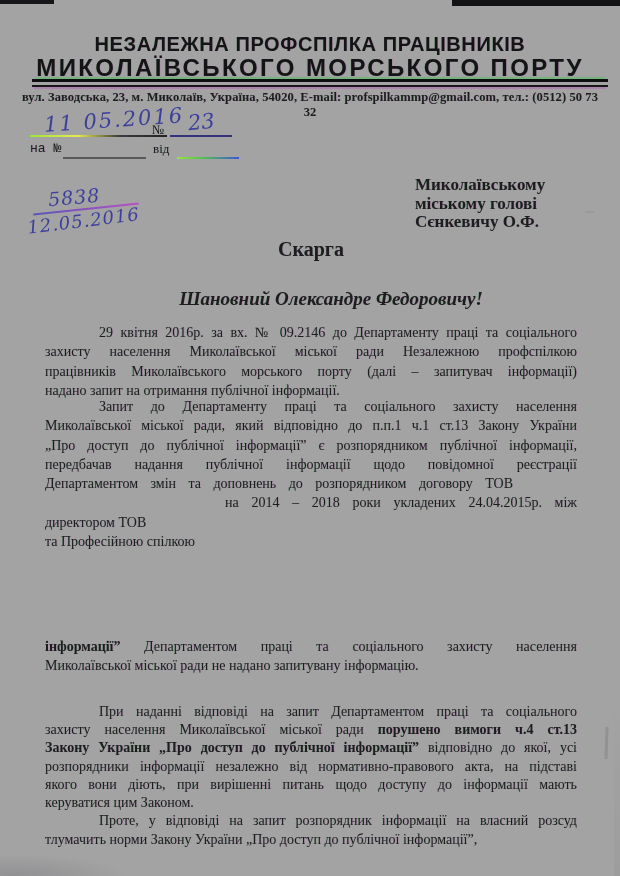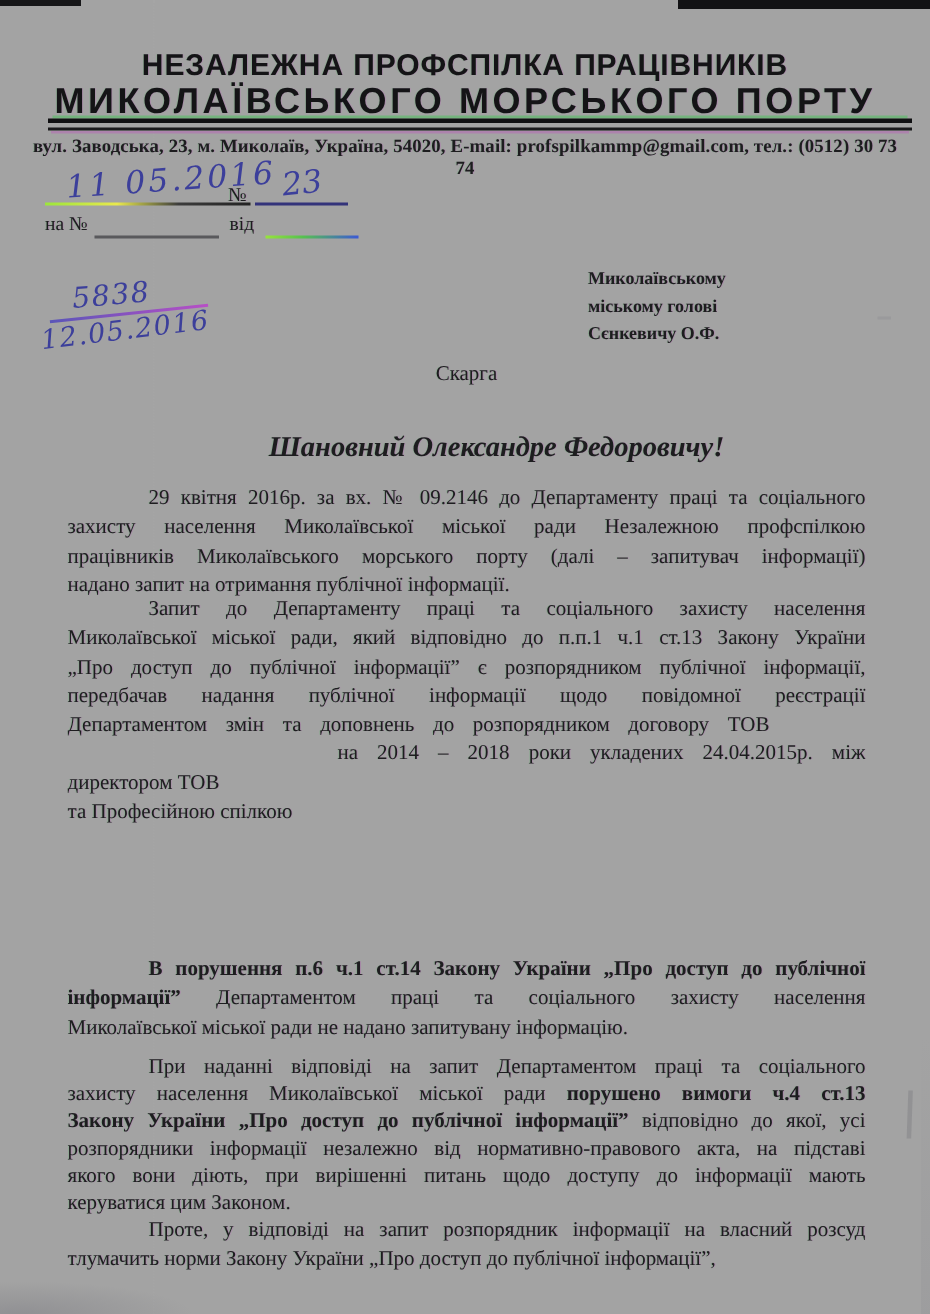--- a/index.html
+++ b/index.html
@@ -36,39 +36,39 @@
   
   .hand { position:absolute; font-family:"DejaVu Serif", serif; font-style:italic;
     color:var(--hand,#3c3f9b); white-space:nowrap; }
   .hw-date   { top:108px; left:44px;  font-size:21px; letter-spacing:2px; transform:rotate(-4deg); }
   .hw-num    { top:110px; left:188px; font-size:21px; transform:rotate(-6deg); }
   .hw-reg-no { top:186px; left:48px;  font-size:19px; letter-spacing:1px; transform:rotate(-5deg); }
   .hw-reg-dt { top:210px; left:27px;  font-size:18px; letter-spacing:1px; transform:rotate(-7deg); }
 
   .plabel { position:absolute; font-size:13px; }
   .lb-no  { top:122px; left:152px; }
-  .lb-na  { top:141px; left:30px; }
+  .lb-na  { top:141px; left:30px;font-family:Liberation Mono, monospace; }
   .lb-vid { top:141px; left:153px; }
   .uline { position:absolute; height:2px; background:#3a3a3c; }
   .u1 { top:135px; left:30px;  width:137px;
     background:linear-gradient(90deg,#9ce63a,#e9e94d 35%,#3c3c3c 65%,#222); }
   .u2 { top:135px; left:170px; width:62px; background:#33337a; }
   .u3 { top:157px; left:63px;  width:83px; height:1.5px; background:#59595c; }
   .u4 { top:157px; left:177px; width:62px; height:1.5px;
     background:linear-gradient(90deg,#97e43b,#56c24e 40%,#3b58d6); }
   .stamp-line { position:absolute; top:208px; left:33px; width:106px; height:2px;
     background:linear-gradient(90deg,#5a55b8,#b84fc6); transform:rotate(-6deg); }
 
   
-  .addressee { position:absolute; top:176px; left:392px; font-weight:bold;
-    font-size:12px; line-height:18.5px; }
+  .addressee { position:absolute; top:176px; left:415px; font-weight:bold;
+    font-size:17px; line-height:18.5px; }
 
   
   .doc-title { position:absolute; top:240px; left:45px; width:532px; text-align:center;
-    font-weight:normal; font-size:14px; line-height:19px; }
+    font-weight:bold; font-size:20px; line-height:19px; }
   .salutation { position:absolute; top:288px; left:65px; width:532px; text-align:center;
     font-weight:bold; font-style:italic; font-size:19px; }
 
   
   .docbody { position:absolute; top:0; left:45px; width:532px; font-size:14px; }
   .para { position:absolute; left:0; width:532px; }
   .para-0 { top:323px; }
   .para-1 { top:397px; }
   .para-2 { top:637px; }
   .para-3 { top:703px; }
@@ -93,21 +93,21 @@
   <div class="streak"></div>
   <div class="dash-art"></div>
   <div class="smudge"></div>
   <div class="edge-r"></div>
 
   <div class="hdr typed">
     <div class="l1">НЕЗАЛЕЖНА ПРОФСПІЛКА ПРАЦІВНИКІВ</div>
     <div class="l2">МИКОЛАЇВСЬКОГО МОРСЬКОГО ПОРТУ</div>
   </div>
   <div class="rule"></div>
-  <div class="addr typed">вул. Заводська, 23, м. Миколаїв, Україна, 54020, E-mail: profspilkammp@gmail.com, тел.: (0512) 30 73 74</div>
+  <div class="addr typed">вул. Заводська, 23, м. Миколаїв, Україна, 54020, E-mail: profspilkammp@gmail.com, тел.: (0512) 50 73 32</div>
 
   <div class="hand hw-date">11 05.2016</div>
   <span class="plabel lb-no typed">№</span>
   <div class="hand hw-num">23</div>
   <div class="uline u1"></div>
   <div class="uline u2"></div>
   <span class="plabel lb-na typed">на №</span>
   <span class="plabel lb-vid typed">від</span>
   <div class="uline u3"></div>
   <div class="uline u4"></div>
@@ -141,21 +141,20 @@
         <div class="ln"><span>„Про доступ до публічної інформації” є розпорядником публічної інформації,</span></div>
         <div class="ln"><span>передбачав надання публічної інформації щодо повідомної реєстрації</span></div>
         <div class="ln gapR"><span>Департаментом змін та доповнень до розпорядником договору ТОВ</span></div>
         <div class="ln gapL"><span>на 2014 – 2018 роки укладених 24.04.2015р. між</span></div>
         <div class="ln last split">
           <span>директором ТОВ</span>
           <span>та Професійною спілкою</span>
         </div>
       </div>
       <div class="para para-2">
-        <div class="ln indent"><span class="b">В порушення п.6 ч.1 ст.14 Закону України „Про доступ до публічної</span></div>
         <div class="ln"><span class="b">інформації”</span><span> Департаментом праці та соціального захисту населення</span></div>
         <div class="ln last"><span>Миколаївської міської ради не надано запитувану інформацію.</span></div>
       </div>
       <div class="para para-3">
         <div class="ln indent"><span>При наданні відповіді на запит Департаментом праці та соціального</span></div>
         <div class="ln"><span>захисту населення Миколаївської міської ради </span><span class="b">порушено вимоги ч.4 ст.13</span></div>
         <div class="ln"><span class="b">Закону України „Про доступ до публічної інформації”</span><span> відповідно до якої, усі</span></div>
         <div class="ln"><span>розпорядники інформації незалежно від нормативно-правового акта, на підставі</span></div>
         <div class="ln"><span>якого вони діють, при вирішенні питань щодо доступу до інформації мають</span></div>
         <div class="ln last"><span>керуватися цим Законом.</span></div>

